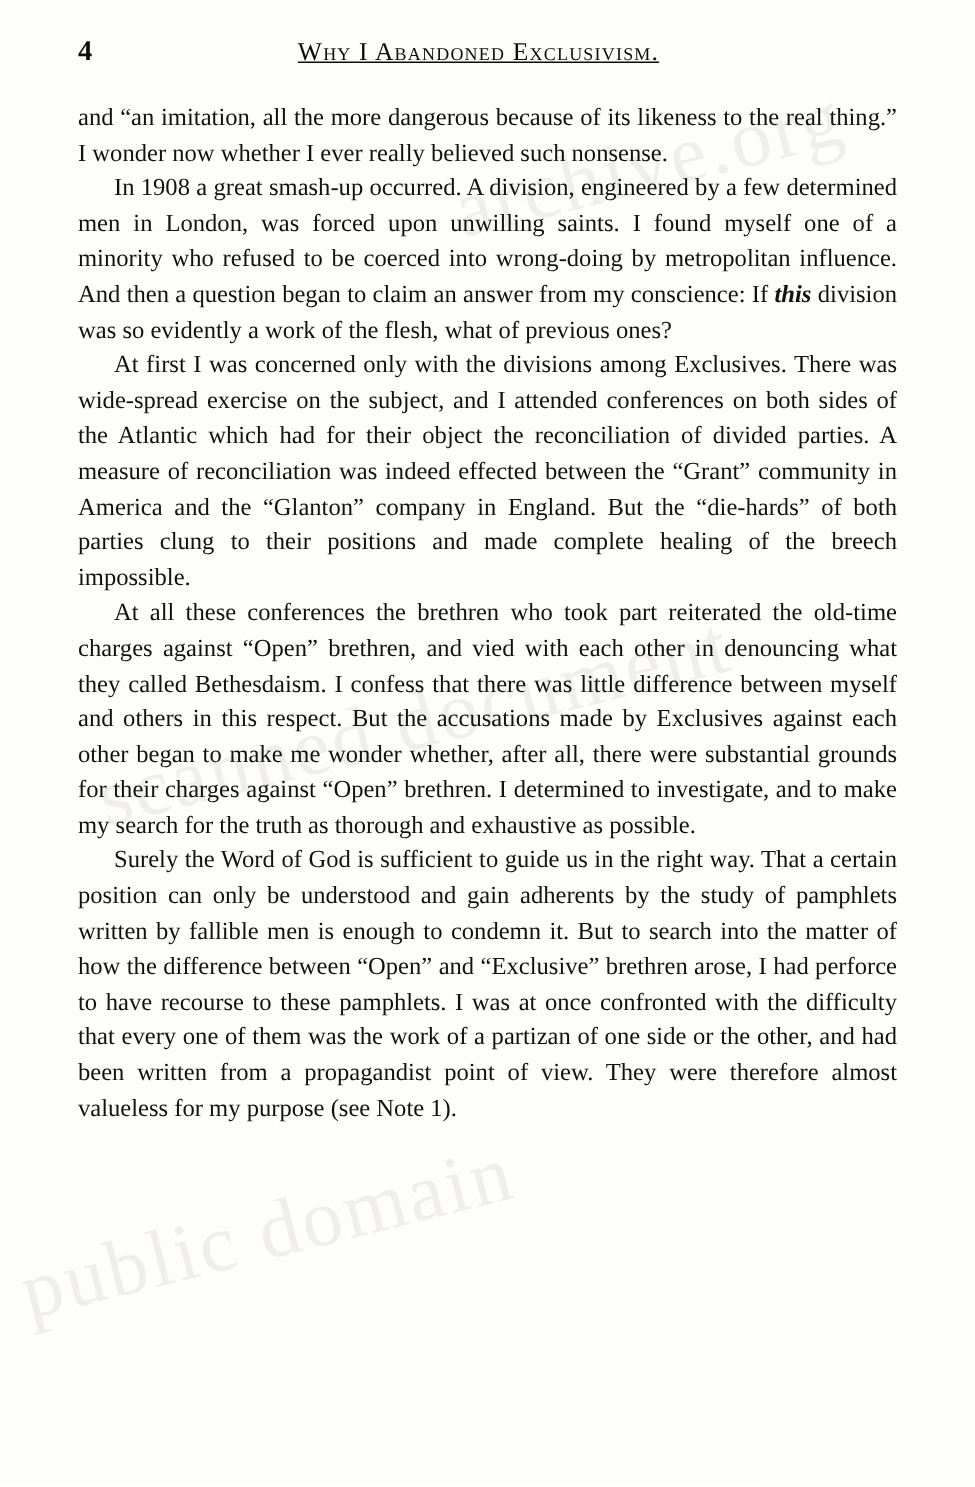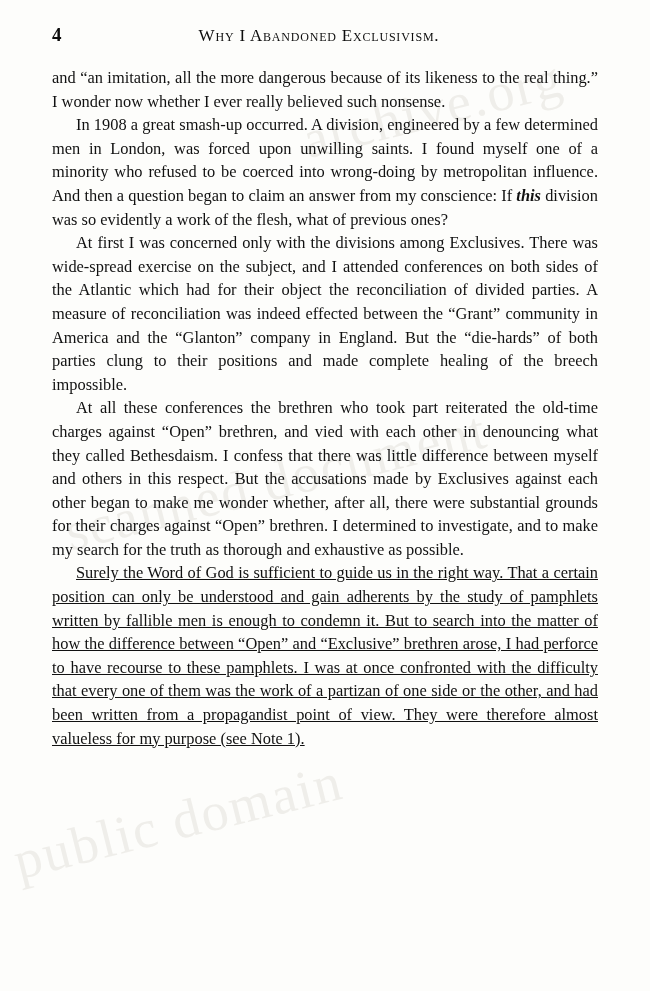--- a/index.html
+++ b/index.html
@@ -43,20 +43,21 @@
     flex: 1;
     text-align: center;
     font-size: 17px;
     letter-spacing: 0.8px;
     font-variant: small-caps;
     text-transform: capitalize;
     color: #0d0d0d;
     font-family: "Liberation Serif", serif;
     padding-right: 52px;
     white-space: nowrap;
+    text-decoration: underline;
   }
   .body-text {
     position: absolute;
     top: 66px;
     left: 52px;
     width: 546px;
     font-size: 16.4px;
     line-height: 23.6px;
     text-align: justify;
     text-justify: inter-word;
@@ -66,21 +67,20 @@
   .body-text p {
     margin: 0;
     text-indent: 24px;
     text-align: justify;
   }
   .body-text p.first {
     text-indent: 0;
   }
   .body-text p:last-child {
     text-align: justify;
-    text-decoration: underline;
   }
   .body-text p i {
     font-style: italic;
     font-weight: bold;
   }
   
   .watermark {
     position: absolute;
     top: 0;
     left: 0;

